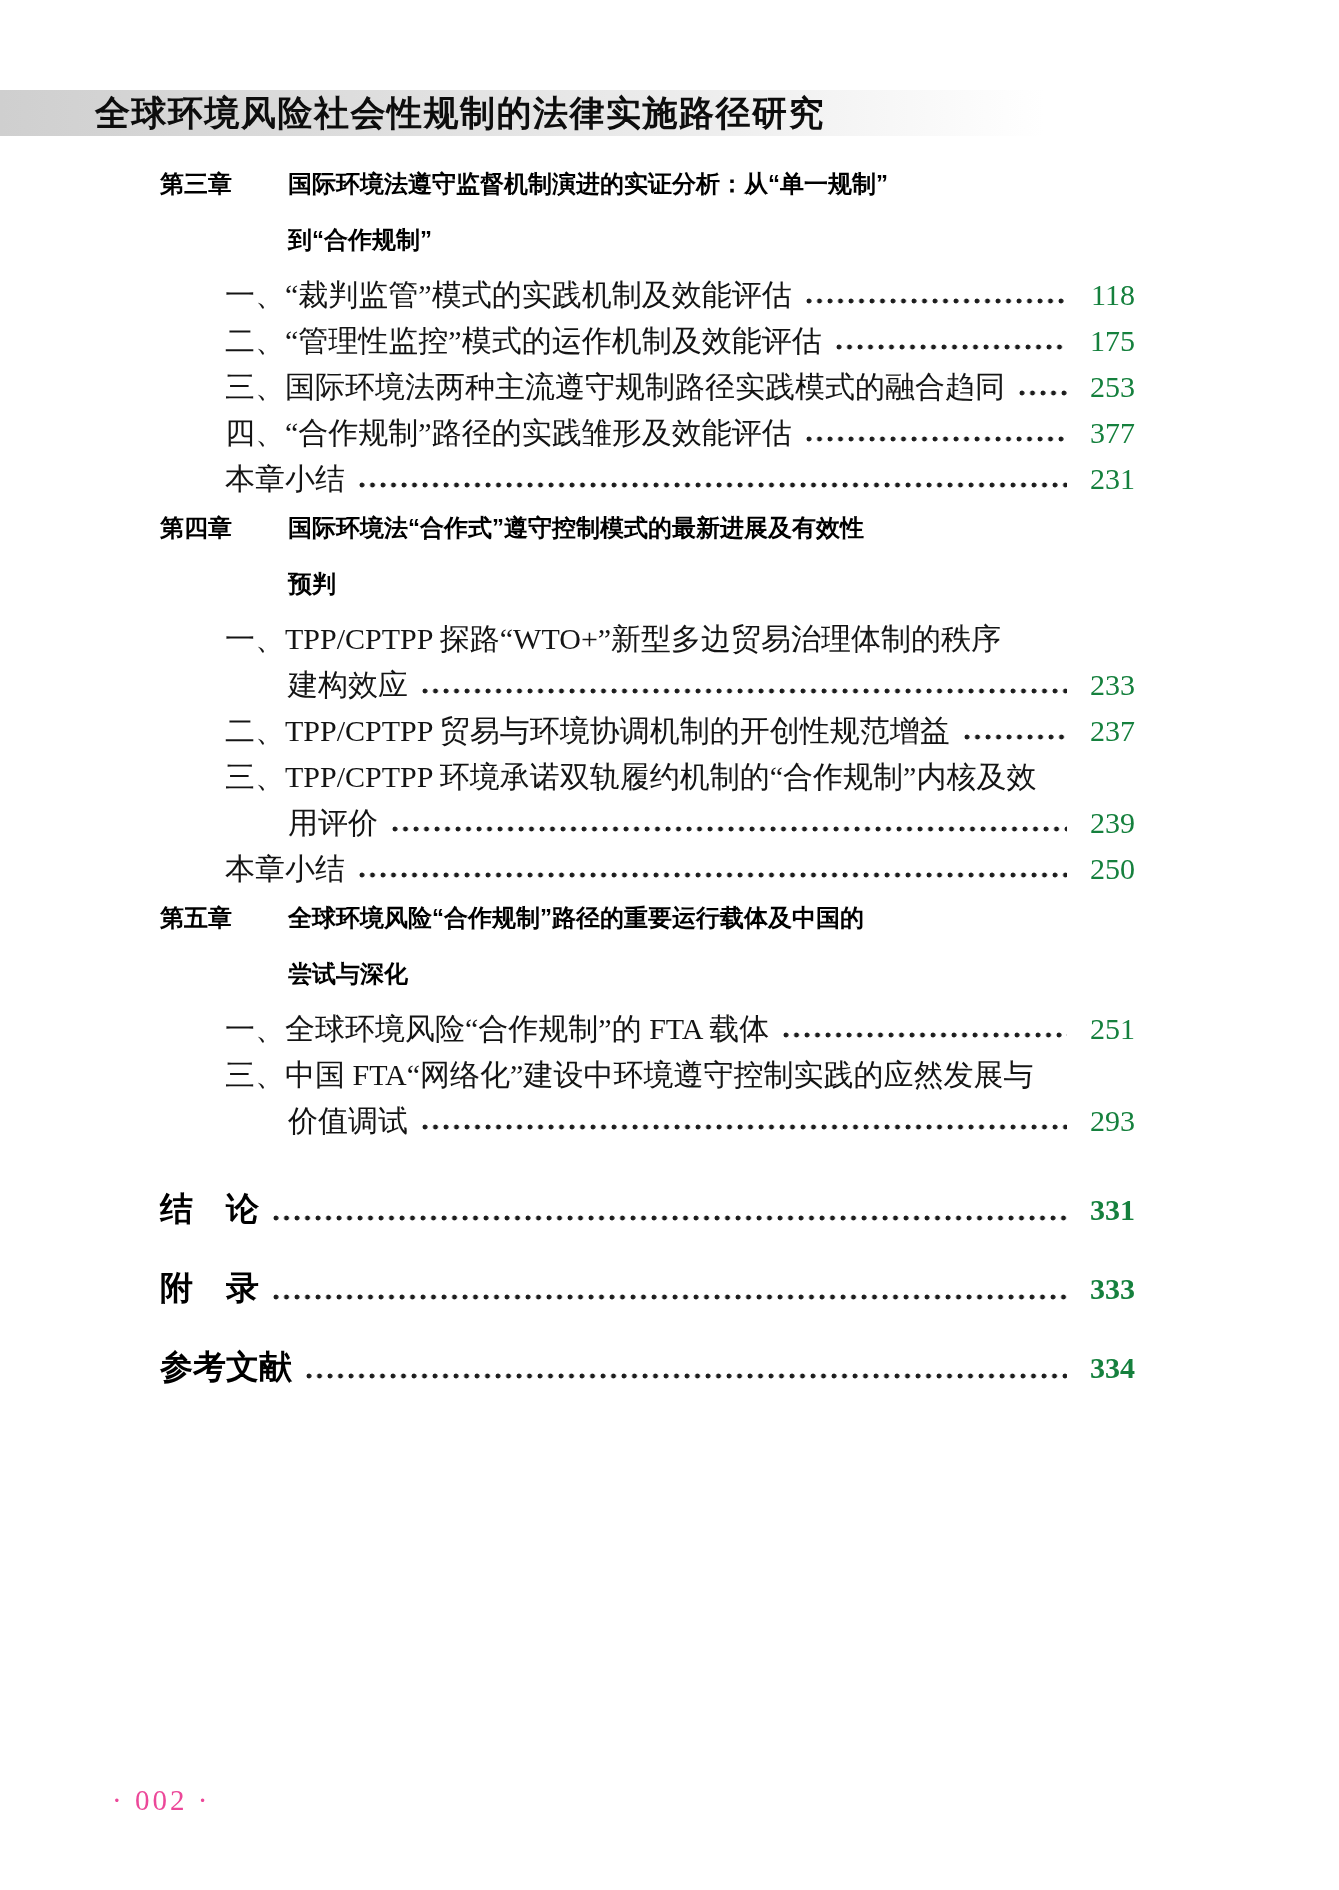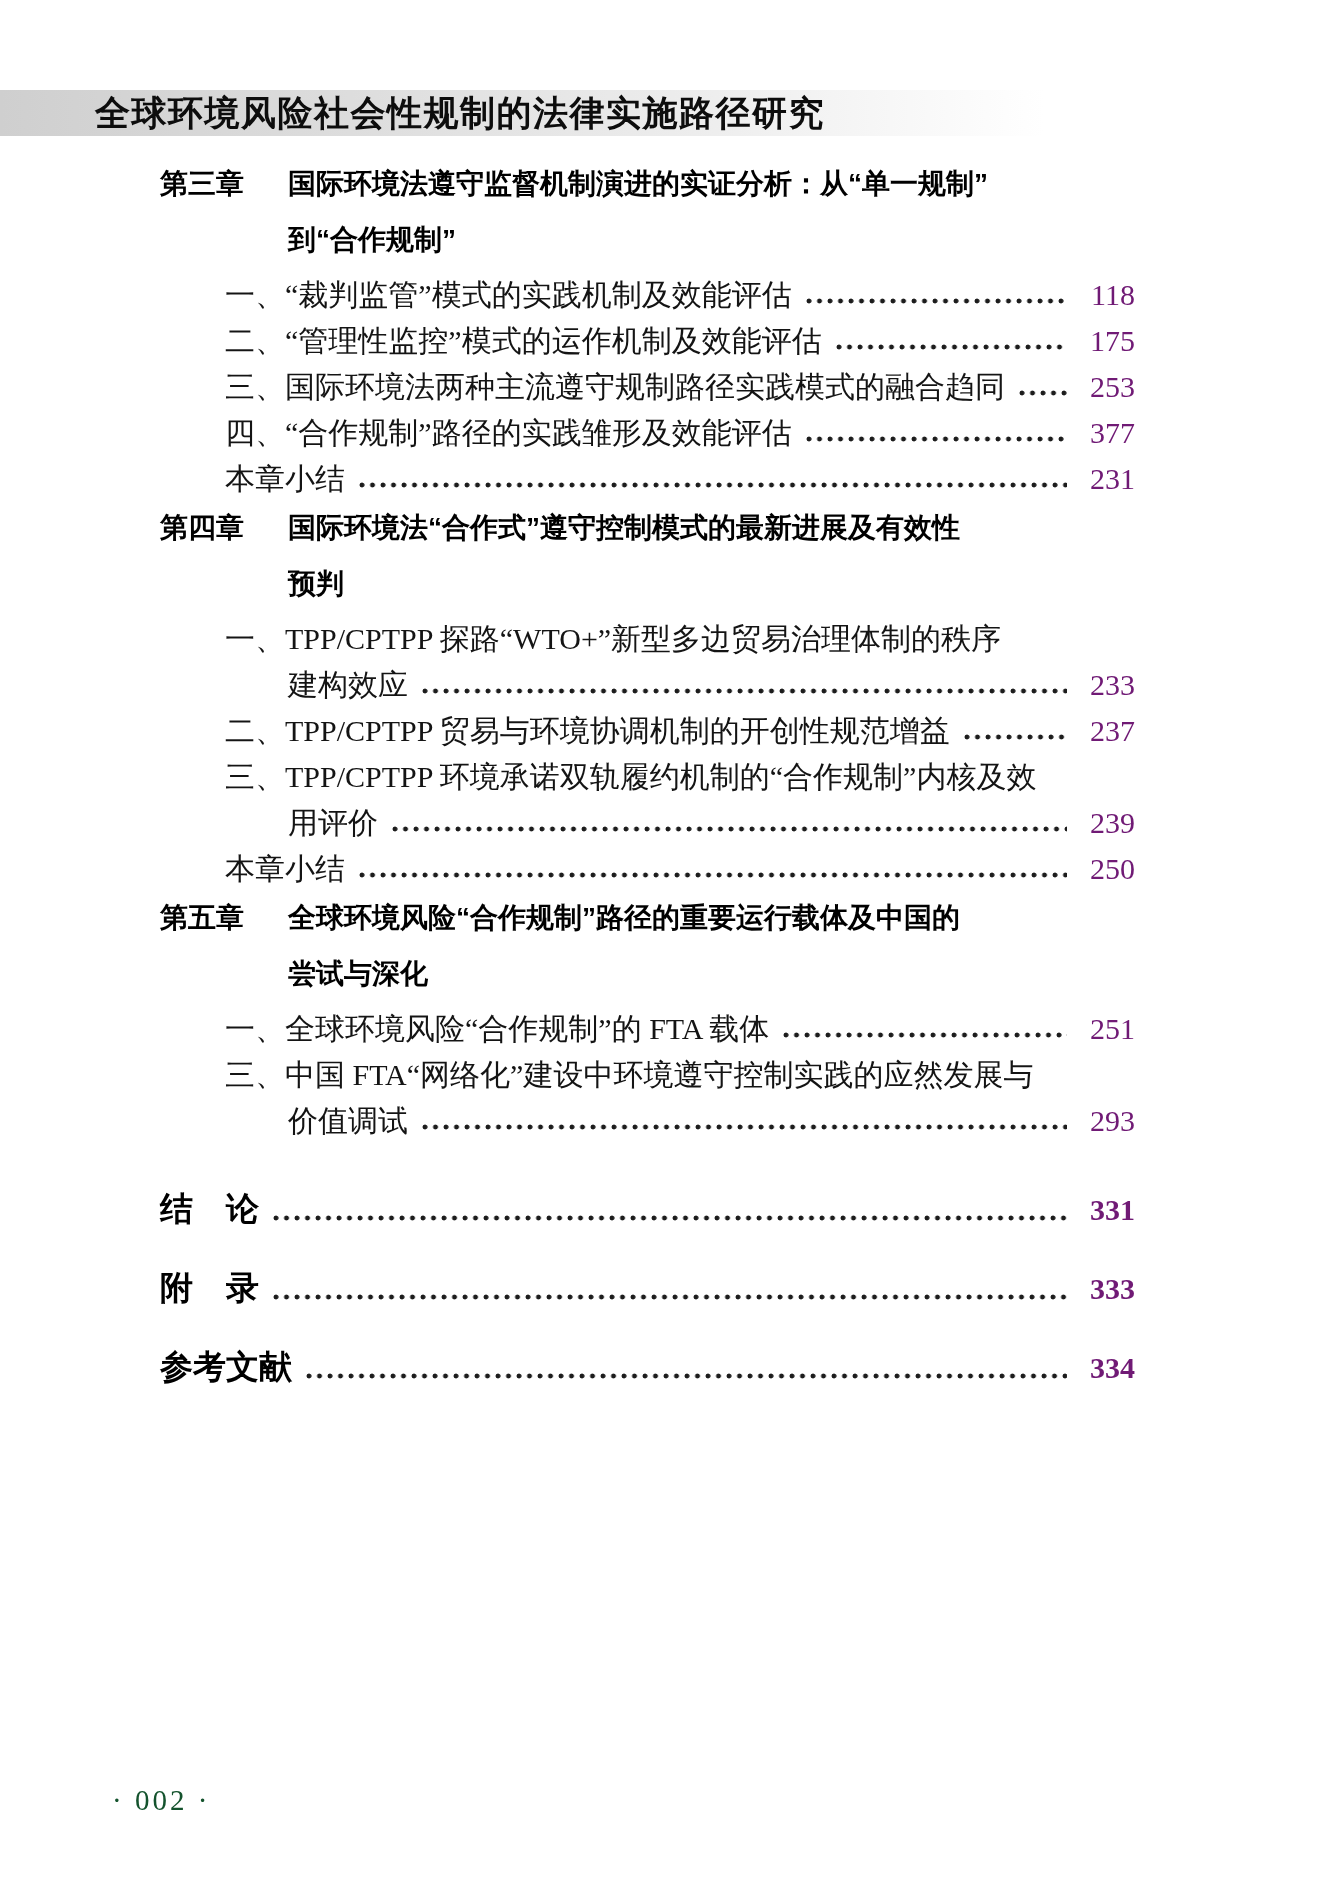--- a/index.html
+++ b/index.html
@@ -31,21 +31,21 @@
   }
 
   .content { margin-left: 160px; width: 975px; }
 
   
   .chapter-block { }
   .chapter-block.first { margin-top: 28px; }
   .chapter-title {
     font-family: "Liberation Sans", sans-serif;
     font-weight: 700;
-    font-size: 28px;
+    font-size: 24px;
     line-height: 40px;
     margin: 0;
     color: #000000;
     white-space: nowrap;
   }
   .ch-label { display: inline-block; width: 128px; }
   .chapter-title.cont { margin-left: 128px; margin-top: 16px; }
 
   
   .items { margin-top: 18px; }
@@ -71,21 +71,21 @@
     background-size: 10.5px 6px;
     background-repeat: repeat-x;
     background-position: left center;
   }
   .pagenum {
     font-family: "Liberation Serif", serif;
     font-size: 30px;
     min-width: 58px;
     text-align: right;
     white-space: nowrap;
-    color: #701a75;
+    color: #15803d;
   }
 
   
   .back-matter { margin-top: 22px; }
   .back-row {
     display: flex;
     align-items: baseline;
     font-family: "Liberation Sans", sans-serif;
     font-weight: 700;
     font-size: 33px;
@@ -97,21 +97,21 @@
   .back-row .row-text { white-space: nowrap; }
   .back-row .pagenum { font-weight: 700; margin-top: 32px; }
 
   
   .folio {
     position: absolute;
     left: 112px;
     top: 1784px;
     font-size: 29px;
     letter-spacing: 3px;
-    color: #14532d;
+    color: #ec4899;
     white-space: nowrap;
   }
 </style>
 </head>
 <body>
 
 <div class="page">
 
   <header class="running-header">
     <span class="header-text">全球环境风险社会性规制的法律实施路径研究</span>

